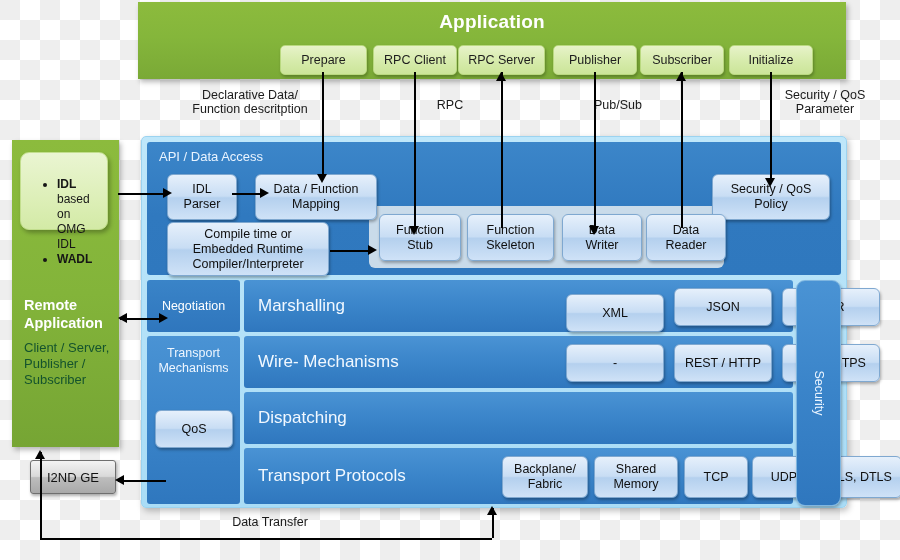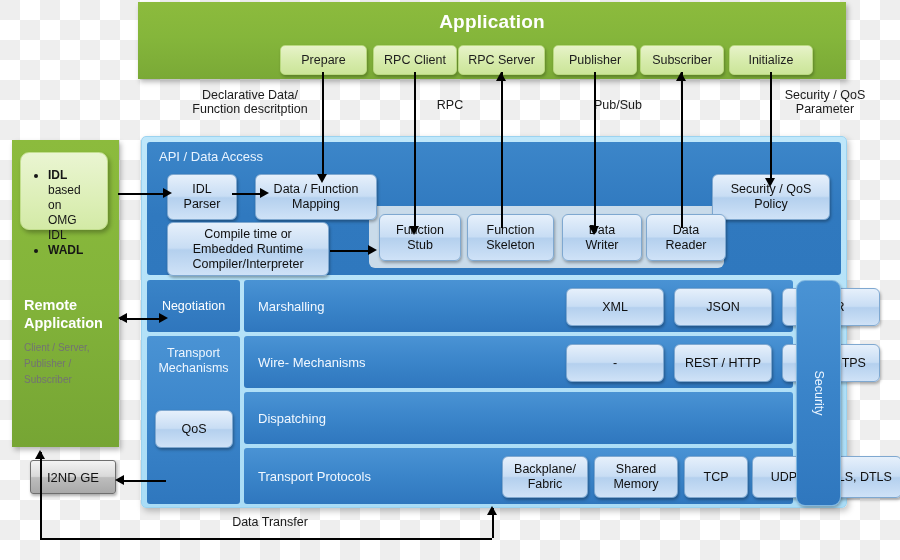--- a/index.html
+++ b/index.html
@@ -41,30 +41,30 @@
     box-shadow:2px 3px 5px rgba(0,0,0,.28);
   }
   #idlChip{
     position:absolute;left:20px;top:152px;width:88px;height:78px;
     background:linear-gradient(180deg,#eaf5d2 0%,#ddefb8 60%,#d3eaa6 100%);
     border:1px solid #c2de8d;border-radius:9px;
     box-shadow:2px 3px 4px rgba(0,0,0,.28);
     color:#161616;font-size:12px;line-height:15px;
     padding:7px 6px 0 8px;box-sizing:border-box;
   }
-  #idlChip ul{margin:8px;padding-left:11px;list-style:disc;}
+  #idlChip ul{margin:17px;padding-left:11px;list-style:disc;}
   #idlChip li{margin:0;}
   #idlChip b{font-weight:bold;}
   #remoteTitle{
     position:absolute;left:24px;top:296px;width:100px;
     color:#ffffff;font-size:14.5px;font-weight:bold;line-height:18px;
   }
   #remoteSub{
     position:absolute;left:24px;top:340px;width:96px;
-    color:#737373;font-size:10px;line-height:16px;
+    color:#14532d;font-size:13px;line-height:16px;
   }
   #i2ndBox{
     left:30px;top:460px;width:86px;height:34px;
     background:linear-gradient(180deg,#f3f3f3 0%,#d9d9d9 48%,#bdbdbd 52%,#a9a9a9 100%);
     border:1px solid #6f6f6f;border-radius:3px;
     color:#111;font-size:13px;
     box-shadow:1px 2px 3px rgba(0,0,0,.3);
   }
 
   
@@ -109,21 +109,21 @@
   #transMechLbl{
     position:absolute;left:0;right:0;top:10px;text-align:center;
     color:#eef6ff;font-size:12.5px;line-height:15px;
   }
   #rightCol{position:absolute;left:97px;top:0;right:48px;height:100%;}
   .stackRow{
     position:absolute;left:0;right:0;
     background:linear-gradient(180deg,#4a93d4 0%,#3b85ca 48%,#3a84c9 52%,#2f77be 100%);
     border-radius:3px;
   }
-  .rowTitle{position:absolute;left:14px;top:50%;transform:translateY(-50%);color:#f1f8ff;font-size:13px;}
+  .rowTitle{position:absolute;left:14px;top:50%;transform:translateY(-50%);color:#f1f8ff;font-size:17px;}
   #securityBar{
     position:absolute;right:0;top:0;width:43px;height:224px;
     background:linear-gradient(180deg,#4a93d4 0%,#3b85ca 45%,#2f77be 100%);
     border:1px solid #7fb6e0;border-radius:9px;
     box-shadow:1px 2px 3px rgba(0,0,0,.28);
   }
   #securityTxt{
     position:absolute;left:50%;top:50%;
     transform:translate(-50%,-50%) rotate(90deg);
     white-space:nowrap;color:#eaf4ff;font-size:12.5px;
@@ -225,21 +225,21 @@
             <span>Transport</span><br>
             <span>Mechanisms</span>
           </div>
           <div class="bchip ctr" style="left:8px;top:74px;width:76px;height:36px;">QoS</div>
         </div>
       </div>
 
       <div id="rightCol">
           <div class="stackRow" style="top: 0px; height: 52px;">
             <div class="rowTitle">Marshalling</div>
-            <div class="bchip ctr" style="left: 322px; width: 96px; height: 36px; top: 8px; flex-direction: column;">XML</div>
+            <div class="bchip ctr" style="left: 322px; width: 96px; height: 36px; top: 14px; flex-direction: column;">XML</div>
             <div class="bchip ctr" style="left: 430px; width: 96px; height: 36px; top: 8px; flex-direction: column;">JSON</div>
             <div class="bchip ctr" style="left: 538px; width: 96px; height: 36px; top: 8px; flex-direction: column;">CDR</div>
           </div>
           <div class="stackRow" style="top: 56px; height: 52px;">
             <div class="rowTitle">Wire- Mechanisms</div>
             <div class="bchip ctr" style="left: 322px; width: 96px; height: 36px; top: 8px; flex-direction: column;">-</div>
             <div class="bchip ctr" style="left: 430px; width: 96px; height: 36px; top: 8px; flex-direction: column;">REST / HTTP</div>
             <div class="bchip ctr" style="left: 538px; width: 96px; height: 36px; top: 8px; flex-direction: column;">DDS / RTPS</div>
           </div>
           <div class="stackRow" style="top: 112px; height: 52px;">

